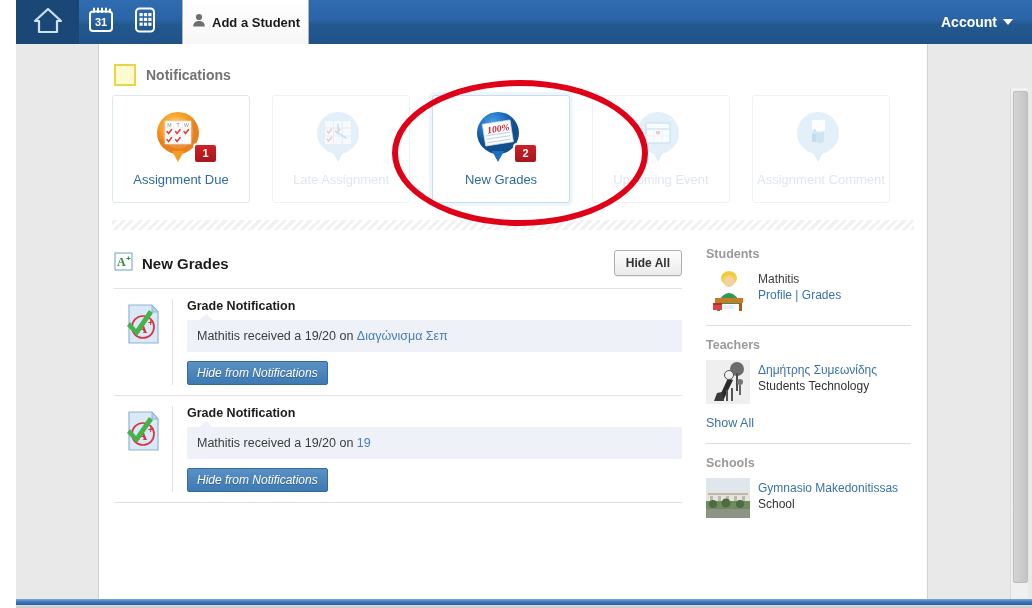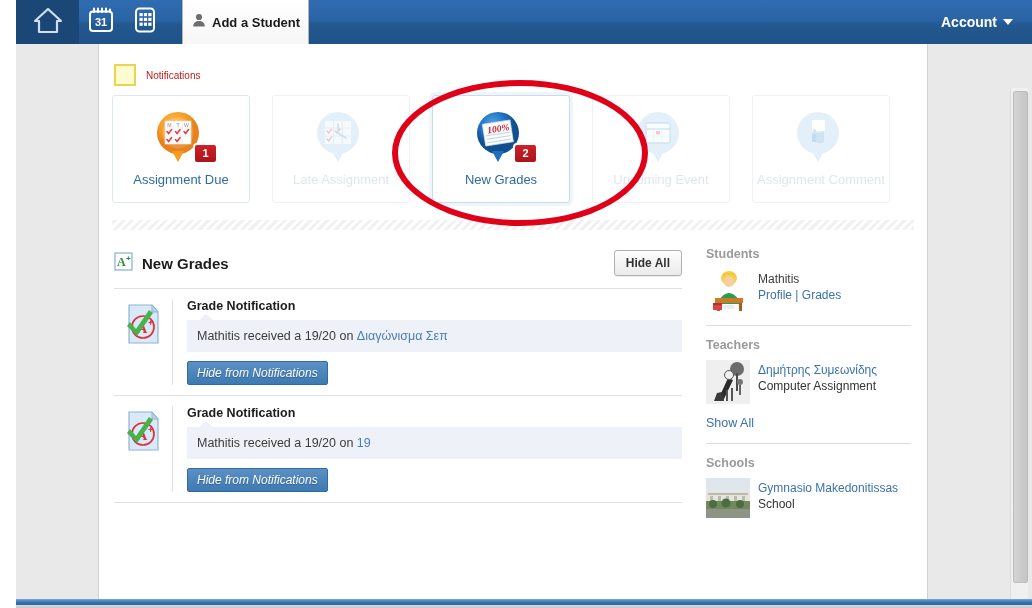--- a/index.html
+++ b/index.html
@@ -183,23 +183,23 @@
     display: flex;
     align-items: center;
   }
   #notif-swatch {
     width: 18px; height: 18px;
     background: #fdfbcf;
     border: 2px solid #e8d64a;
   }
   #notif-title {
     margin-left: 10px;
-    font-size: 10px;
-    font-weight: normal;
-    color: #b91c1c;
+    font-size: 14px;
+    font-weight: bold;
+    color: #737373;
   }
 
   
   #cards-row {
     position: absolute;
     left: 13px;
     top: 51px;
     width: 800px;
     display: flex;
   }
@@ -708,21 +708,21 @@
               <circle cx="23" cy="15" r="4.5" fill="#f0f0f0" stroke="#555" stroke-width="1"></circle>
               <path d="M8 41 L18 41 L16 32 L11 33 Z" fill="#3a3a3a"></path>
               <rect x="20" y="30" width="2" height="11" fill="#555"></rect>
               <rect x="25" y="28" width="2" height="13" fill="#555"></rect>
               <circle cx="34" cy="22" r="3" fill="#777"></circle>
               <rect x="33" y="25" width="2" height="10" fill="#666"></rect>
             </svg>
           </div>
           <div class="side-text">
             <div class="side-name link">Δημήτρης Συμεωνίδης</div>
-            <div class="side-sub">Computer Assignment</div>
+            <div class="side-sub">Students Technology</div>
           </div>
         </div>
         <span class="show-all">Show All</span>
 
         <div class="side-rule"></div>
 
         <div class="side-sec-title">Schools</div>
         <div class="side-entry">
           <div class="side-thumb" style="height:40px;">
             <svg width="44" height="40" viewBox="0 0 44 40">

